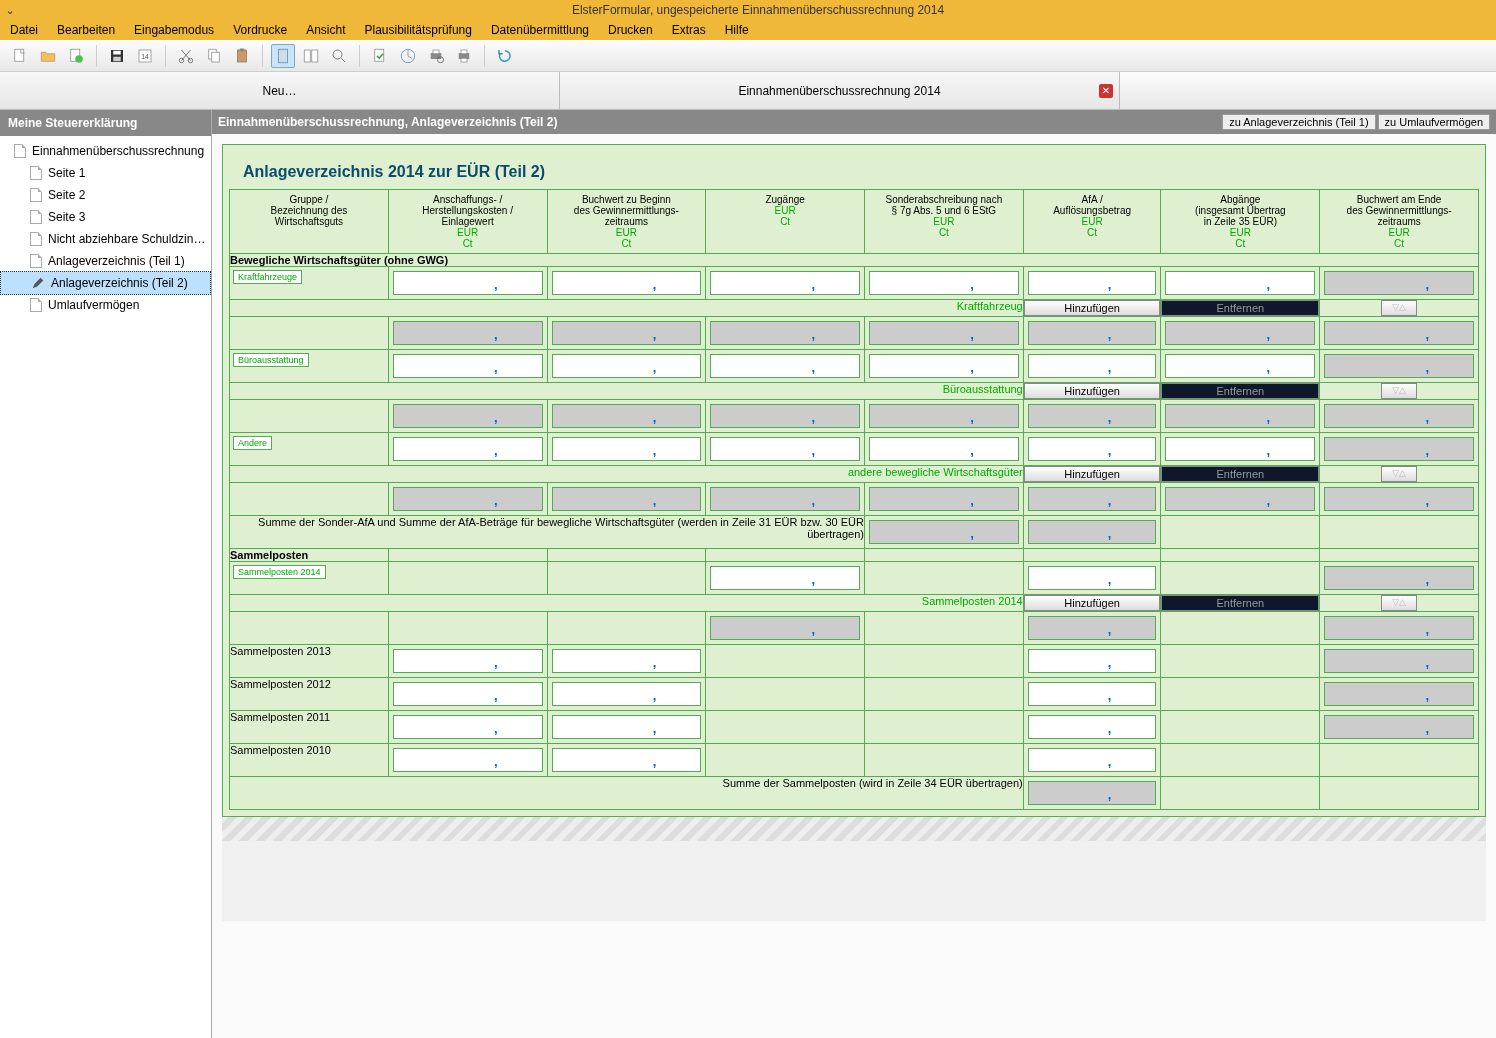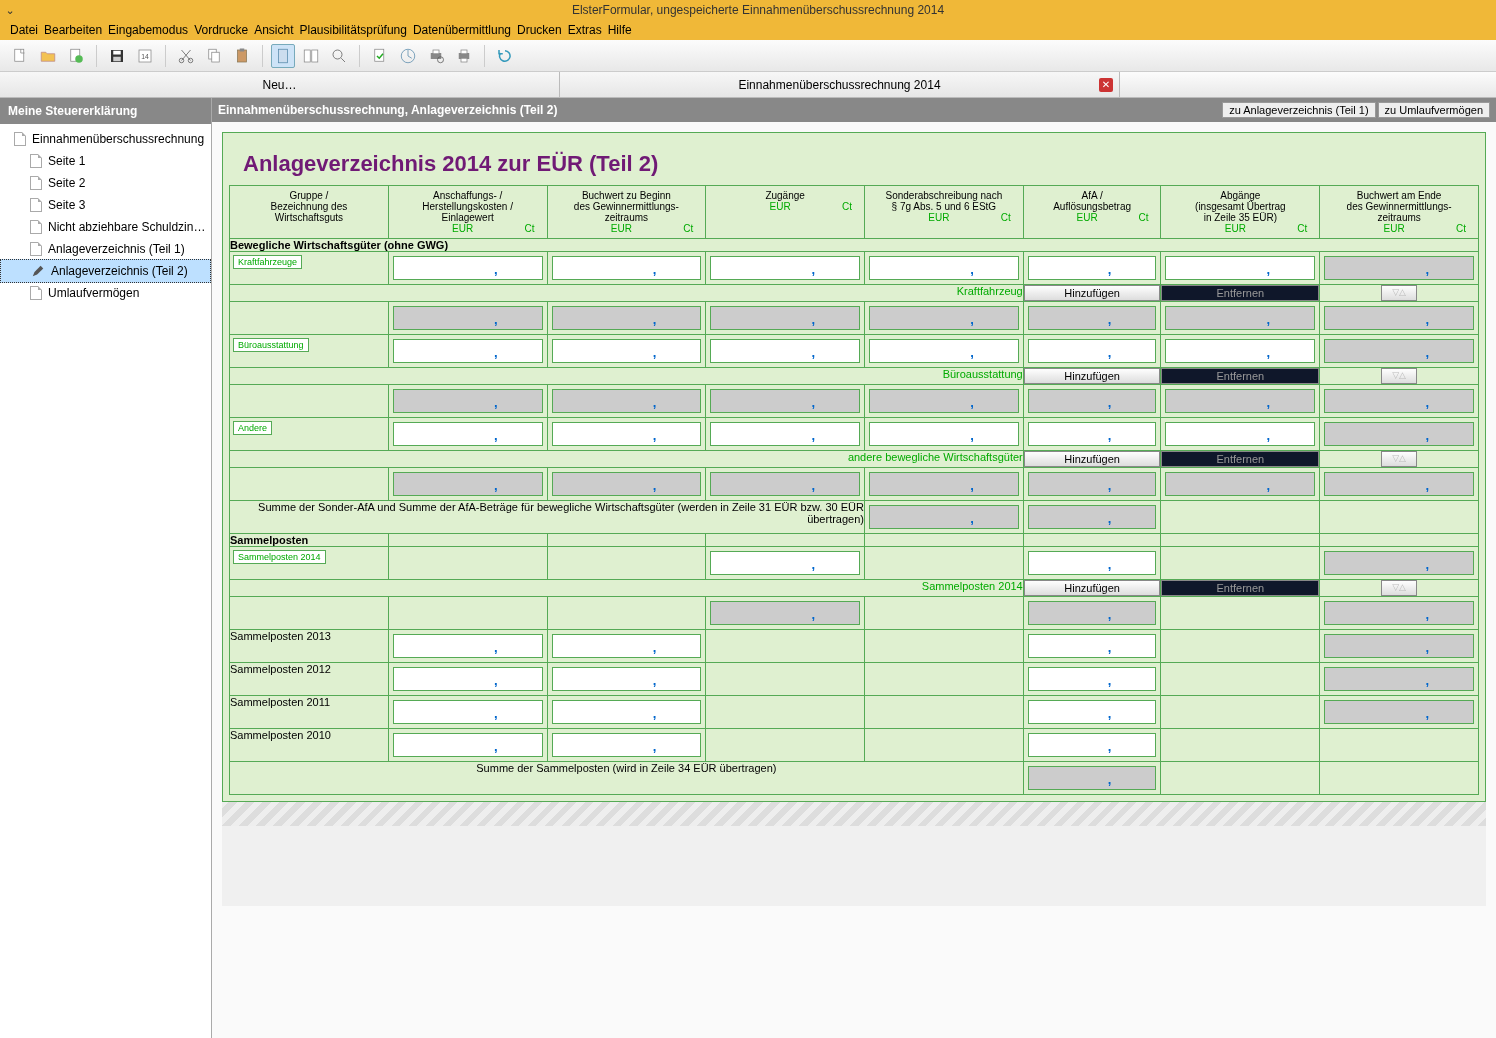--- a/index.html
+++ b/index.html
@@ -4,32 +4,32 @@
 <style>
 * { box-sizing: border-box; margin: 0; padding: 0; }
 body { font-family: "Segoe UI", Tahoma, sans-serif; font-size: 11px; background: #fff; overflow: hidden; }
 
 
 .titlebar { background: #f0b838; height: 20px; display: flex; align-items: center; color: #333; }
 .titlebar-chevron { width: 20px; text-align: center; font-size: 11px; }
 .titlebar-title { flex: 1; text-align: center; font-size: 12px; }
 
 
-.menubar { background: #f0b838; height: 20px; display: flex; align-items: center; padding: 0 10px; gap: 6px; font-size: 12px; }
+.menubar { background: #f0b838; height: 20px; display: flex; align-items: center; padding: 0 10px; gap: 19px; font-size: 12px; }
 .menubar span { cursor: default; }
 
 
 .toolbar { background: linear-gradient(#fcfcfc,#e8e8e8); height: 32px; border-bottom: 1px solid #ccc; display: flex; align-items: center; padding: 0 8px; gap: 4px; }
 .toolbar .tbtn { width: 24px; height: 24px; display: flex; align-items: center; justify-content: center; border: 1px solid transparent; border-radius: 2px; }
 .toolbar .tbtn.active { background: #cde3f7; border-color: #7ab; }
 .toolbar .sep { width: 1px; height: 22px; background: #ccc; margin: 0 4px; }
 .toolbar svg { width: 18px; height: 18px; }
 
 
-.tabsrow { background: linear-gradient(#fcfcfc,#e8e8e8); height: 26px; border-bottom: 1px solid #bbb; display: flex; }
+.tabsrow { background: linear-gradient(#fcfcfc,#e8e8e8); height: 38px; border-bottom: 1px solid #bbb; display: flex; }
 .tab { flex: 0 0 560px; border-right: 1px solid #bbb; display: flex; align-items: center; justify-content: center; font-size: 12px; position: relative; background: linear-gradient(#f7f7f7,#e6e6e6); }
 .tab .close { position: absolute; right: 6px; width: 14px; height: 14px; background: #c33; color:#fff; font-size:10px; line-height:14px; text-align:center; border-radius:2px; }
 
 
 .mainwrap { display: flex; height: calc(1038px - 20px - 20px - 32px - 26px); }
 .sidebar { width: 212px; border-right: 1px solid #aaa; background: #fff; display:flex; flex-direction:column; }
 .sidehdr { background: #888; color: #fff; font-weight: bold; font-size: 12px; padding: 6px 8px; }
 .tree { padding: 4px 0; }
 .treeitem { display: flex; align-items: center; padding: 4px 8px 4px 14px; gap: 6px; font-size: 12px; white-space: nowrap; overflow: hidden; text-overflow: ellipsis; }
 .treeitem.sub { padding-left: 30px; align-items: center; }
@@ -39,45 +39,45 @@
 .pen-ico { width:14px; height:14px; flex-shrink:0; }
 
 .content { flex: 1; display: flex; flex-direction: column; min-width:0; }
 .conthdr { background: #888; color: #fff; display: flex; align-items: center; padding: 4px 6px; font-size: 12px; font-weight: bold; }
 .conthdr-title { flex:1; }
 .conthdr button { font-size: 11px; background: #eee; border: 1px solid #999; padding: 1px 6px; margin-left: 2px; font-weight:normal;text-align:center; }
 
 .formarea { flex:1; overflow: auto; background: #fafafa; padding: 10px 10px 0 10px; }
 .formbox { background: #dff0d0; border: 1px solid #5a5; padding: 0; }
 
-.formtitle { font-size: 22px; font-weight: bold; color: #701a75; padding: 18px 20px 8px 20px; }
+.formtitle { font-size: 16px; font-weight: bold; color: #0c4a6e; padding: 18px 20px 8px 20px; }
 
 
 .gridwrap { padding: 0 6px 6px 6px; }
 table.g { border-collapse: collapse; width: 100%; table-layout: fixed; }
 table.g td, table.g th { border: 1px solid #5a5; padding: 0; vertical-align: top; }
 table.g th { font-weight: normal; font-size: 10px; text-align: center; padding: 4px 4px 2px 4px; background: #dff0d0; }
-.eurct { display:flex; justify-content: space-between; font-size:10px; color:#0a0; padding: 0 8px 2px 8px; }
+.eurct { display:flex; justify-content: space-between; font-size:10px; color:#0a0; padding: 0 8px 2px 8px; flex-direction: column; }
 .eurct span:first-child { flex:1; text-align:center;}
 .sechdr td { font-size: 11px; font-weight: bold; padding: 3px 6px; background:#dff0d0; }
 .tag { border:1px solid #5a5; font-size:9px; color:#0a0; padding:1px 4px; display:inline-block; margin:3px; background:#fff;}
 
 
 .inp { height: 24px; border:1px solid #5a5; background:#fff; margin:4px; position:relative; }
 .inp.ro { background:#ccc; }
 .inp .comma { position:absolute; font-weight:bold; color:#06c; font-size:13px; bottom:2px; }
 .inp .comma.c1 { right: 44px; } 
 .actrow td { font-size:11px; text-align:right; padding: 2px 6px; color:#0a0; vertical-align:middle; }
 .actrow .albl { font-weight:normal; }
 .actbtn { width: 100%; font-size:11px; padding: 1px 0; background: linear-gradient(#fefefe,#ddd); border:1px solid #888; }
 .actbtn.dis { color:#999; background:#0f172a; }
 .dropbtn { width:36px; height:16px; background: linear-gradient(#fefefe,#ddd); border:1px solid #888; font-size:9px; line-height:12px; display:inline-block; text-align:center;}
 .dropbtn.dis { color:#bbb; }
 .sumrow td { font-size: 11px; padding: 10px 6px; background:#dff0d0; }
-.sumrow .sumtxt { text-align:center; }
+.sumrow .sumtxt { text-align:right; }
 .slabel td { font-size:11px; padding: 8px 6px; background:#dff0d0; }
 
 .footerstripe { height:24px; background: repeating-linear-gradient(-45deg,#ddd,#ddd 6px,#eee 6px,#eee 12px); margin-top:0; }
 .botgap { height: 80px; background:#f0f0f0; }
 
 
 col.c1{width:136px}col.c2{width:136px}col.c3{width:136px}col.c4{width:136px}col.c5{width:136px}col.c6{width:118px}col.c7{width:136px}col.c8{width:136px}
 
 </style>
 </head>

